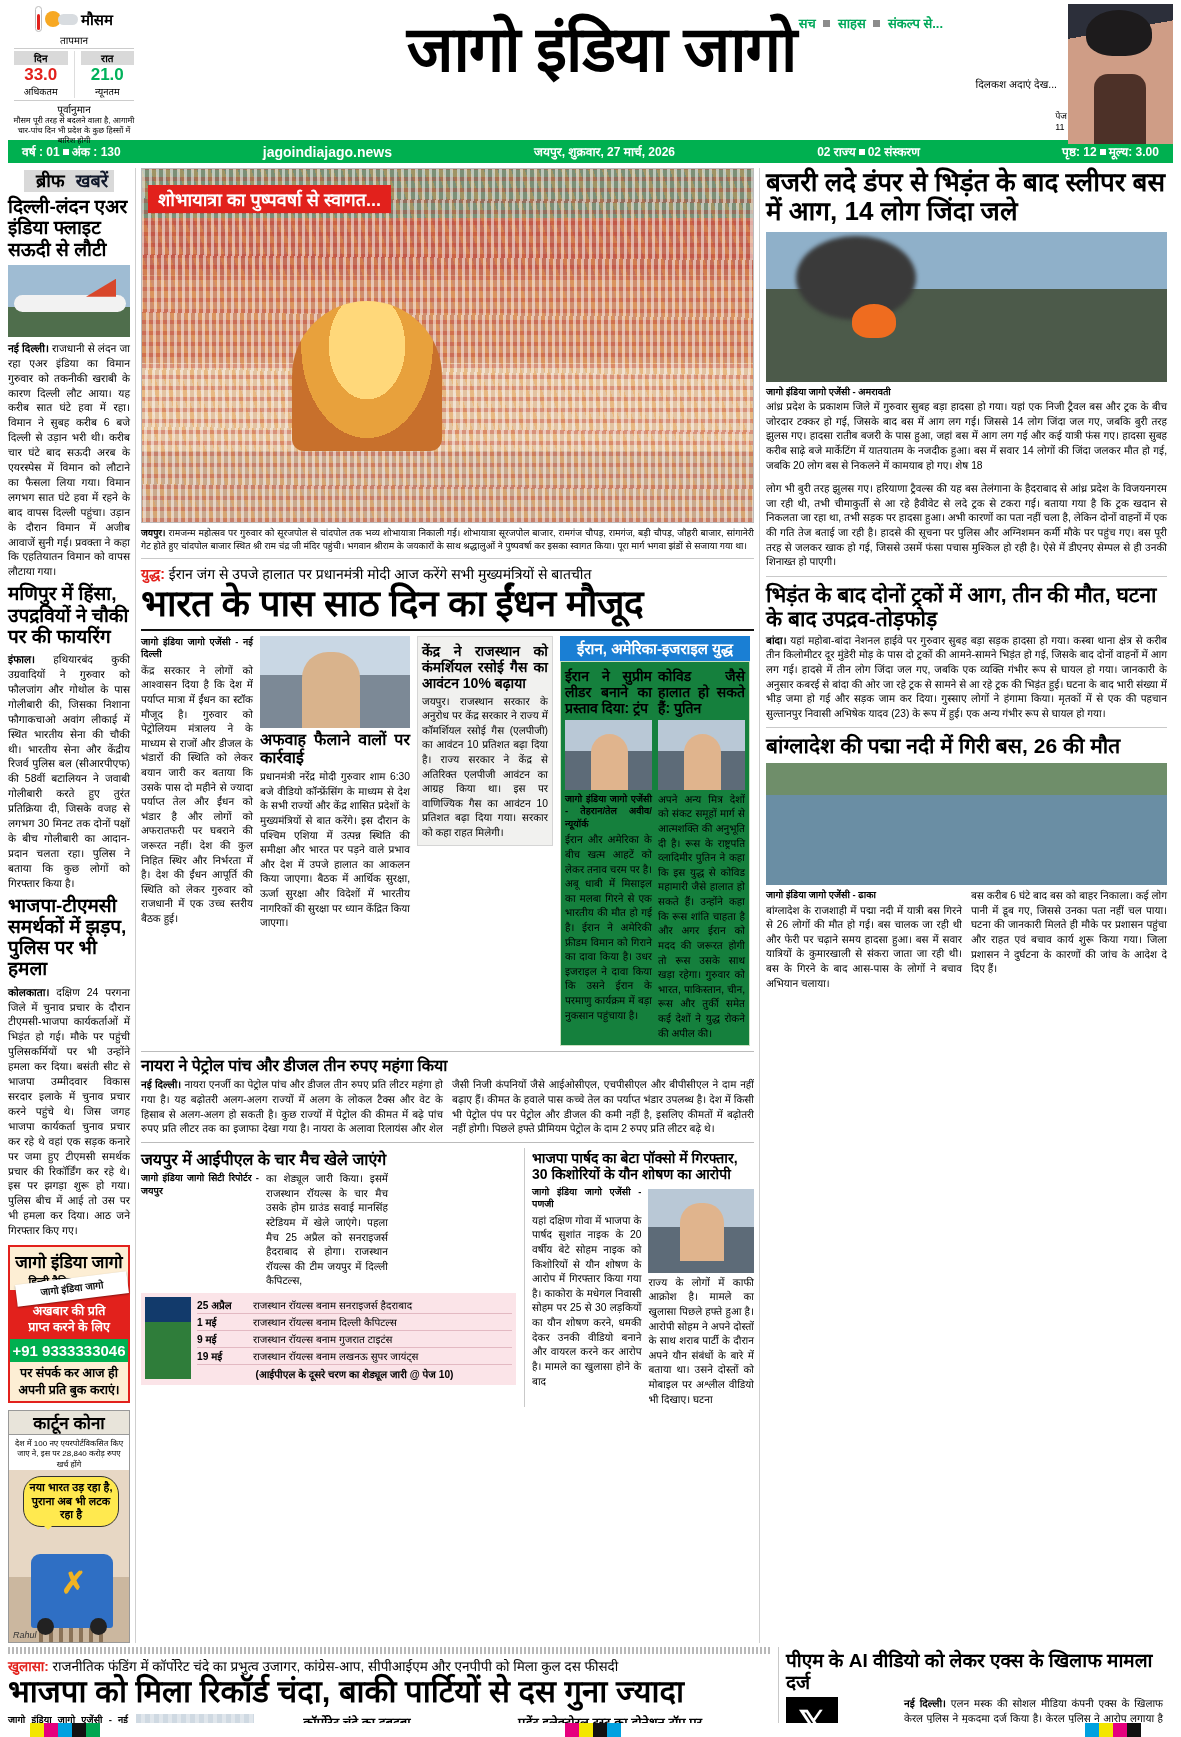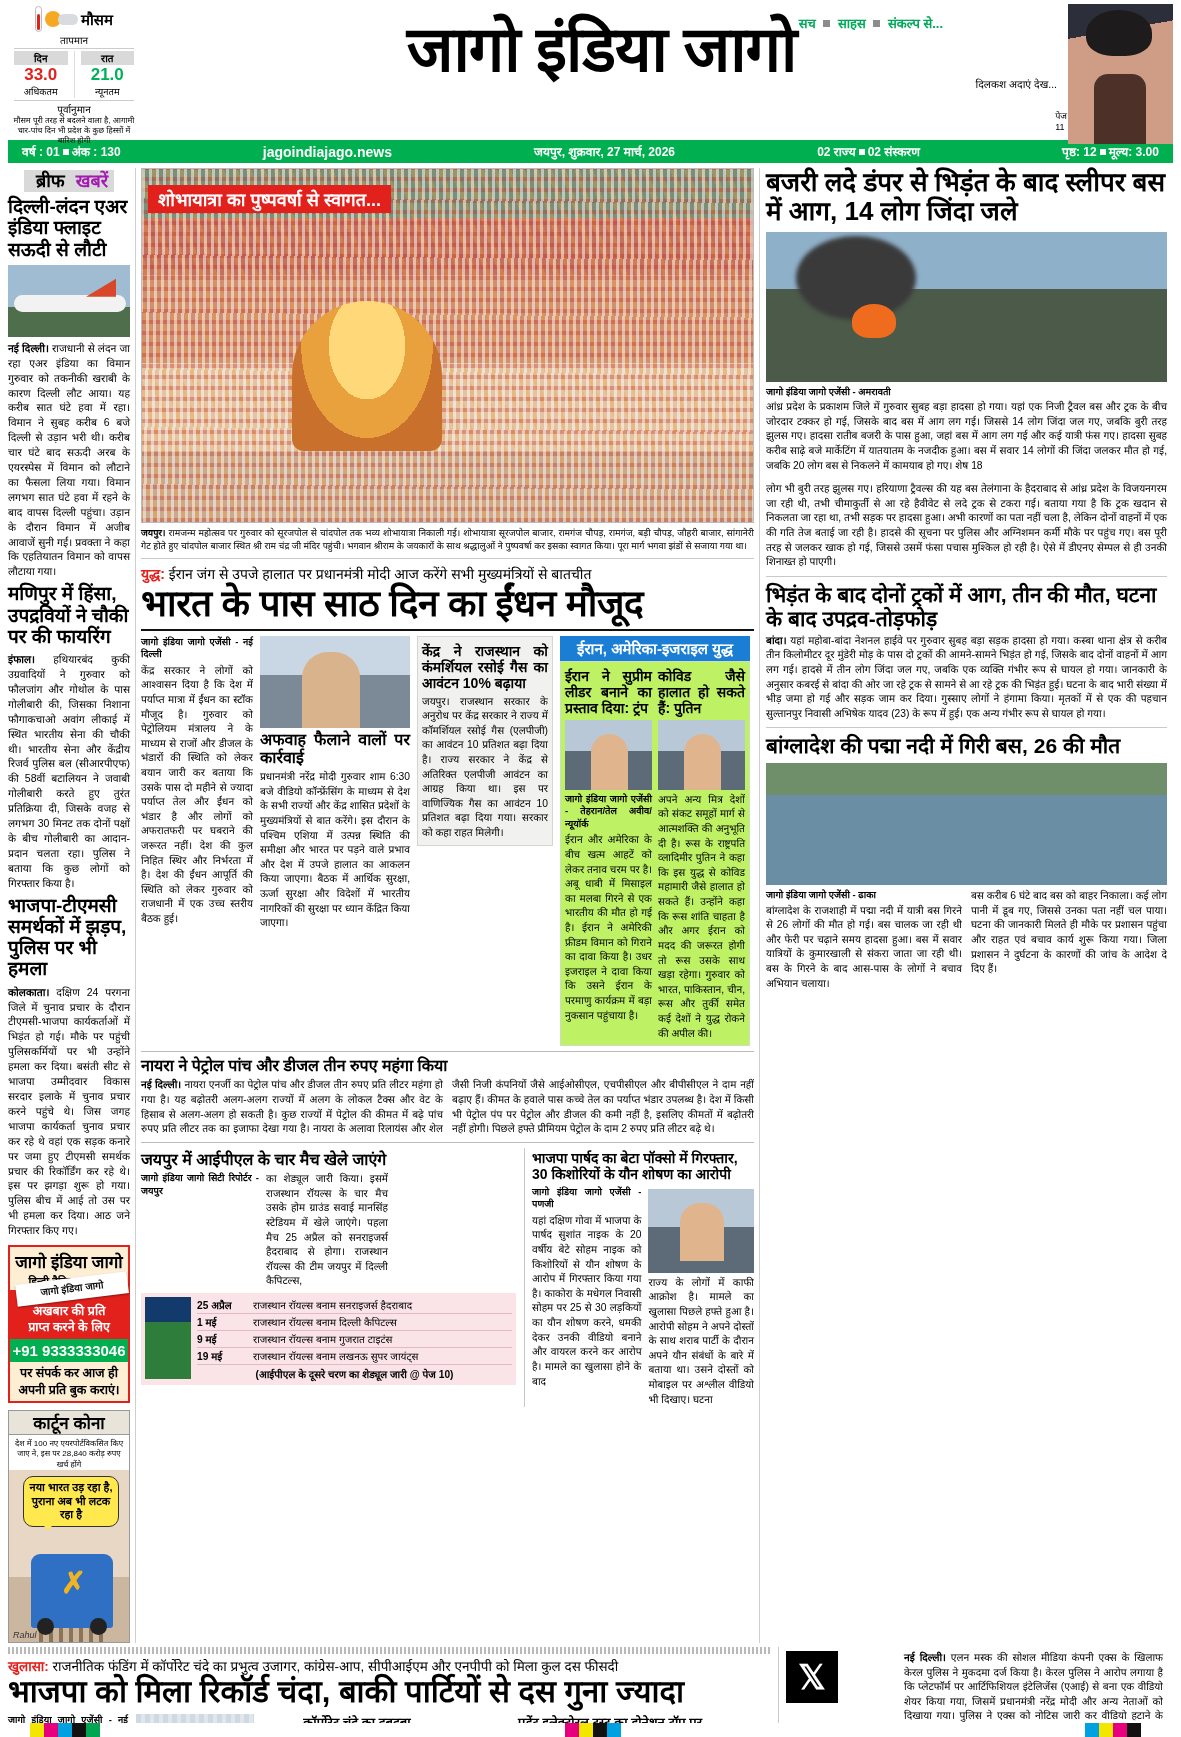--- a/index.html
+++ b/index.html
@@ -63,21 +63,21 @@
 
   
   .body-wrap { display:flex; padding:5px 8px 0 8px; gap:5px; }
   .col-left { width:128px; border-right:1px solid #cfcfcf; padding-right:5px;}
   .col-mid { width:613px; }
   .col-right { width:408px; border-left:1px solid #cfcfcf; padding-left:6px;}
 
   
   .brief-hd { text-align:center; margin-bottom:3px; }
   .brief-hd span { font-size:18px; font-weight:bold; background:#d9d9d9; padding:1px 6px; }
-  .brief-hd span i { color:#a21caf; font-style:normal; }
+  .brief-hd span i { color:#0f172a; font-style:normal; }
   .sb-hl { font-size:19px; font-weight:bold; line-height:1.12; margin:4px 0 5px; }
   .sb-body { font-size:10.5px; line-height:1.42; text-align:justify; }
   .sb-body b { font-weight:bold; }
   .ph-plane { height:72px; background:linear-gradient(180deg,#9fbcd3 0 58%,#4f6e4c 58% 100%); position:relative; overflow:hidden; margin-bottom:4px;}
   .ph-plane:before{content:"";position:absolute;left:6px;top:30px;width:112px;height:17px;background:#f2f2f2;border-radius:10px;}
   .ph-plane:after{content:"";position:absolute;left:78px;top:14px;width:30px;height:18px;background:#d8472b;
     clip-path:polygon(100% 0,100% 100%,0 100%);}
 
   
   .adbox { border:2px solid #e2211c; margin-top:7px; text-align:center; }
@@ -90,21 +90,21 @@
     color:#111;line-height:22px;overflow:hidden;}
   .adbox .a3 { background:#00b050; color:#fff; font-size:15px; font-weight:bold; padding:3px 0; }
   .adbox .a4 { background:#fdeed4; font-size:12.5px; font-weight:bold; padding:3px 4px; line-height:1.3;}
 
   
   .cart-box { border:1px solid #999; margin-top:7px; }
   .cart-hd { background:#e8e4da; text-align:center; font-size:17px; font-weight:bold; border-bottom:1px solid #999; }
   .cart-cap { font-size:8px; text-align:center; line-height:1.3; padding:4px 3px 0; }
   .cart-art { position:relative; height:172px; background:linear-gradient(180deg,#e7d7c4 0 62%,#cbb79f 62% 100%); overflow:hidden;}
   .bubble { position:absolute; left:14px; top:6px; width:96px; background:#ffe94f; border:1.5px solid #333;
-    border-radius:10px; font-size:11px; font-weight:bold; text-align:center; line-height:1.25; padding:4px 3px; z-index:3;}
+    border-radius:18px; font-size:11px; font-weight:bold; text-align:center; line-height:1.25; padding:4px 3px; z-index:3;}
   .bubble:after{content:"";position:absolute;left:18px;bottom:-10px;border:6px solid transparent;border-top-color:#ffe94f;}
   .train { position:absolute; left:22px; bottom:14px; width:82px; height:74px; background:#2f6fc4; border-radius:9px 9px 3px 3px; z-index:2;}
   .train .x { position:absolute; left:30px; top:14px; font-size:30px; color:#f0b323; font-weight:bold; line-height:1;}
   .train .w1,.train .w2{position:absolute;bottom:-7px;width:17px;height:17px;border-radius:50%;background:#222;}
   .train .w1{left:6px;} .train .w2{right:6px;}
   .tracks{position:absolute;left:30px;bottom:0;width:66px;height:16px;
     background:repeating-linear-gradient(90deg,#8b7358 0 4px,transparent 4px 10px);}
   .sign { position:absolute; left:4px; bottom:2px; font-size:9px; font-style:italic; color:#333; z-index:4;}
 
   
@@ -130,21 +130,21 @@
 
   .mid-grid { display:flex; gap:7px; }
   .mg-col { font-size:10.3px; line-height:1.42; text-align:justify; }
   .mg1 { width:112px; } .mg2 { width:150px; } .mg3 { width:136px; } .mg4 { width:190px; }
   .byline { font-size:9.5px; font-weight:bold; line-height:1.32; margin-bottom:3px; }
   .pm-photo { height:92px; background:linear-gradient(180deg,#c9d7e4 0 42%,#7c8996 42% 100%); position:relative; overflow:hidden; margin-bottom:3px;}
   .pm-photo:after{content:"";position:absolute;left:42px;top:16px;width:58px;height:76px;background:#d9b38c;border-radius:26px 26px 0 0;}
   .subhl { font-size:16px; font-weight:bold; line-height:1.14; margin:3px 0 3px; }
   .subhl.sm { font-size:14px; }
   .boxgrey { background:#f1f1ef; border:1px solid #d5d5d5; padding:4px; }
-  .boxgreen { background:#bef264; border:1px solid #cbdfc0; padding:4px; }
+  .boxgreen { background:#15803d; border:1px solid #cbdfc0; padding:4px; }
   .bluehd { background:#1a7fd4; color:#fff; font-size:15px; font-weight:bold; text-align:center; padding:2px 0; }
   .mini-photo { height:70px; background:linear-gradient(180deg,#b9c8d6 0 45%,#5d6b78 45% 100%); margin:3px 0; position:relative; overflow:hidden;}
   .mini-photo:after{content:"";position:absolute;left:30%;top:14px;width:42%;height:58px;background:#e0b48d;border-radius:20px 20px 0 0;}
   .hr-d { border-top:1px solid #bbb; margin:5px 0; }
 
   
   .r-hl { font-size:26px; font-weight:bold; line-height:1.13; }
   .r-photo { height:150px; background:linear-gradient(180deg,#8fb0c9 0 38%,#4c5a4a 38% 100%); position:relative; overflow:hidden; margin:5px 0 4px;}
   .r-photo .smoke{position:absolute;left:30px;top:4px;width:120px;height:84px;background:#3a3a3a;border-radius:50%;filter:blur(2px);}
   .r-photo .fire{position:absolute;left:86px;top:72px;width:44px;height:34px;background:#ef6c1f;border-radius:50% 50% 40% 40%;}
@@ -466,20 +466,21 @@
             <div>राजनीतिक दलों को कॉर्पोरेट चंदे का दबदबा रहा। जो 3,244 चंदों के रूप में मिले। कुल चंदे का 92.18 प्रतिशत कॉर्पोरेट चंदे 6128.787 करोड़ रुपए था। व्यक्तिगत दानदाताओं ने 7,900 चंदों के माध्यम से 505.66 करोड़ रुपए का योगदान दिया, जो कुल चंदे का 7.61 प्रतिशत था। कुल मिलाकर कॉर्पोरेट चंदों से 5,717.167 करोड़ रुपए प्राप्त हुए। चंदों से 6,648.563 करोड़ रुपए मिले। इनमें से भाजपा को 5,522 चंदों से 6,074.015 करोड़ रुपए मिला, जबकि कांग्रेस 25 में 565 चंदों से वित्त वर्ष 2025 में राष्ट्रीय दलों की कुल चंदे में वित्तीय वर्ष की तुलना में अधिक के कुल चंदे 11,343 प्राप्त</div>
           </div>
           <div class="bc" style="width:300px;">
             <div class="boxhd">प्रूडेंट इलेक्टोरल ट्रस्ट का डोनेशन टॉप पर</div>
             <div class="two-col">चंदे दानदाताओं में प्रूडेंट इलेक्टोरल ट्रस्ट ने भाजपा, कांग्रेस और अन्य आठ आदमी पार्टी को मिलाकर कुल 2413.465 करोड़ रुपए का दान दिया। इनमें से 2180.7119 करोड़ रुपए भाजपा को प्राप्त हुए और 16.4178 करोड़ रुपए आम आदमी पार्टी को (पार्टी को प्राप्त कुल धनराशि का 41.81 प्रतिशत), और 4.56 प्रतिशत) मिले। वहीं 35.90 प्रतिशत, 216.335 करोड़ रुपए कांग्रेस को (पार्टी को प्राप्त कुल धनराशि का 834.97 करोड़ रुपए का दान दिया, जिनमें से एक चंदा इलेक्टोरल ट्रस्ट का था। मार्क्सिस्ट (सीपीआईएम) पार्टी, नेशनल पीपुल्स पार्टी (एनपीपी) और कम्युनिस्ट पार्टी ऑफ इंडिया-मार्क्सिस्ट ने इस अवधि के दौरान कुल चंदे से दान गुना से भी अधिक कम किया।</div>
           </div>
         </div>
       </div>
 
       <div style="width:385px;border-left:1px solid #c9c9c9;padding-left:7px;" class="elonbox">
+        <div class="r-hl2" style="font-size:19px;">पीएम के AI वीडियो को लेकर एक्स के खिलाफ मामला दर्ज</div>
         <div style="display:flex;gap:8px;margin-top:4px;">
           <div style="flex:none;width:110px;">
             <div class="xlogo">𝕏</div>
 
           </div>
           <div class="r-body" style="flex:1;"><b>नई दिल्ली।</b><span> एलन मस्क की सोशल मीडिया कंपनी एक्स के खिलाफ केरल पुलिस ने मुकदमा दर्ज किया है। केरल पुलिस ने आरोप लगाया है कि प्लेटफॉर्म पर आर्टिफिशियल इंटेलिजेंस (एआई) से बना एक वीडियो शेयर किया गया, जिसमें प्रधानमंत्री नरेंद्र मोदी और अन्य नेताओं को दिखाया गया। पुलिस ने एक्स को नोटिस जारी कर वीडियो हटाने के निर्देश दिए हैं। वायरल वीडियो को लेकर काफी विवाद हुआ था। कंपनी को नोटिस जारी कर जवाब मांगा गया है।</span></div>
         </div>
       </div>
     </div>
   </div>

